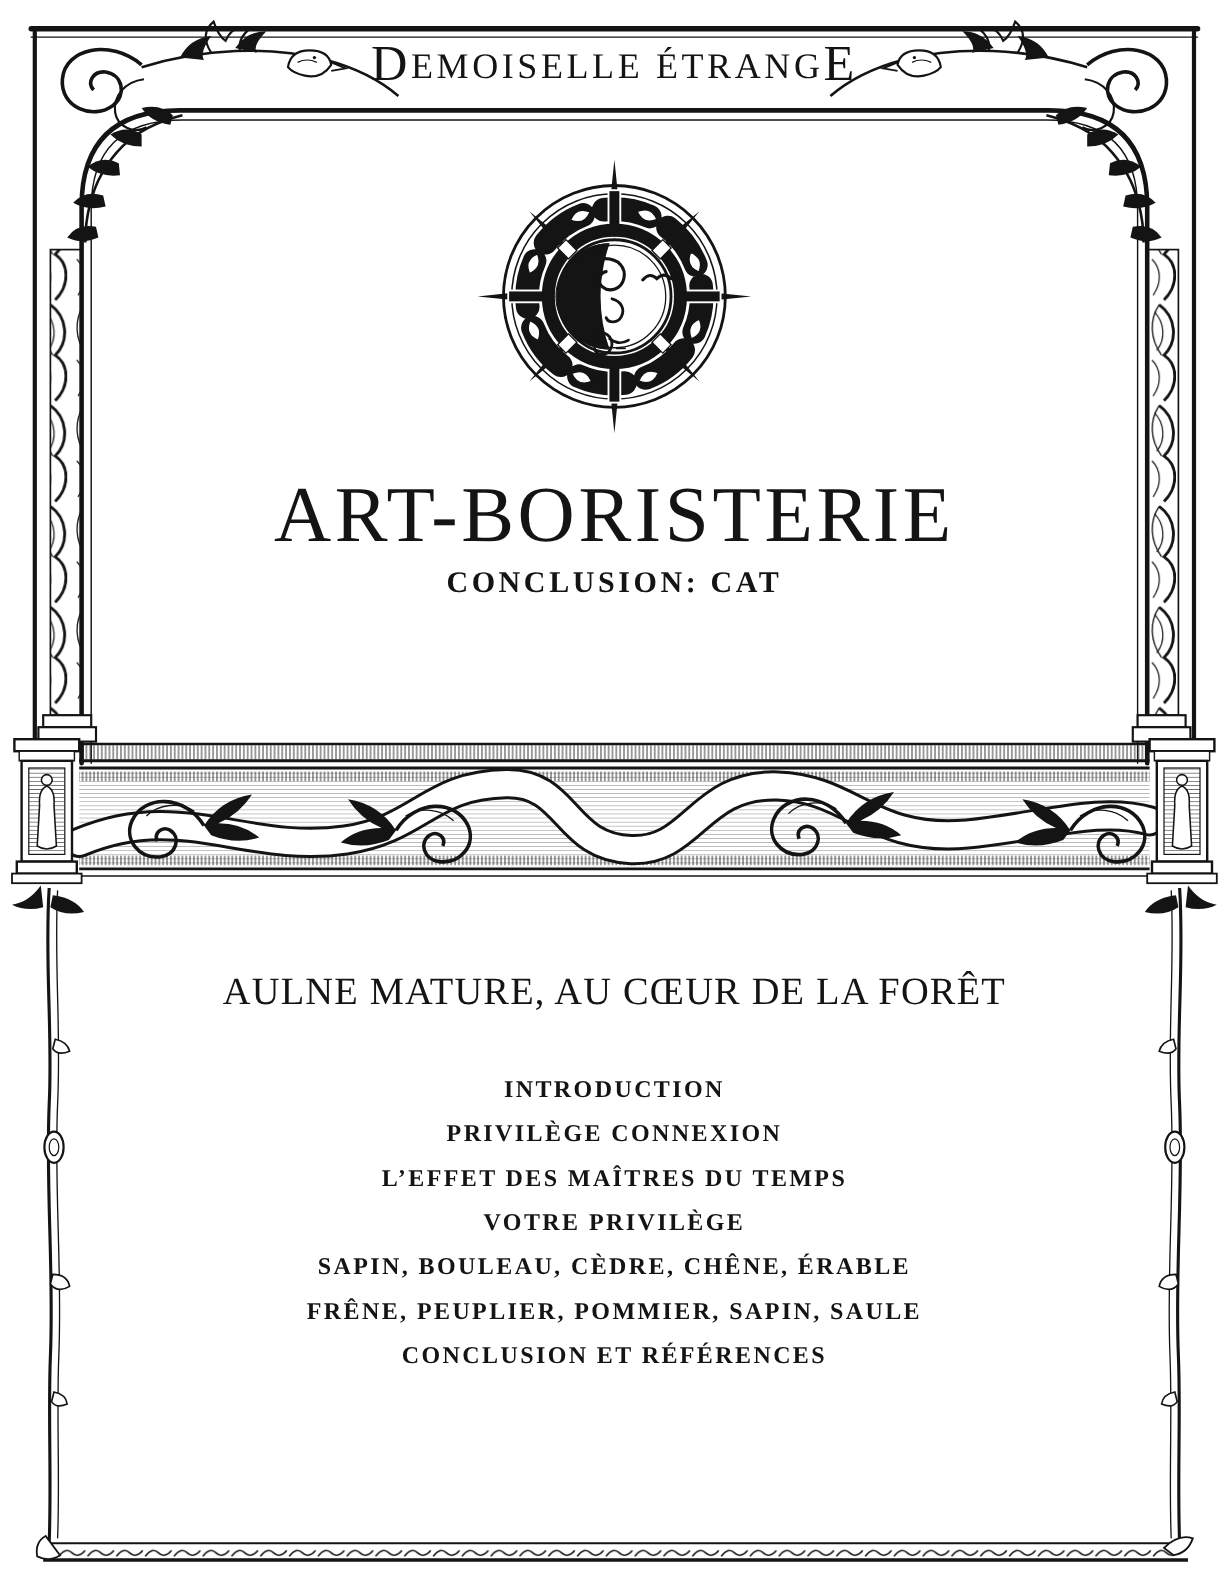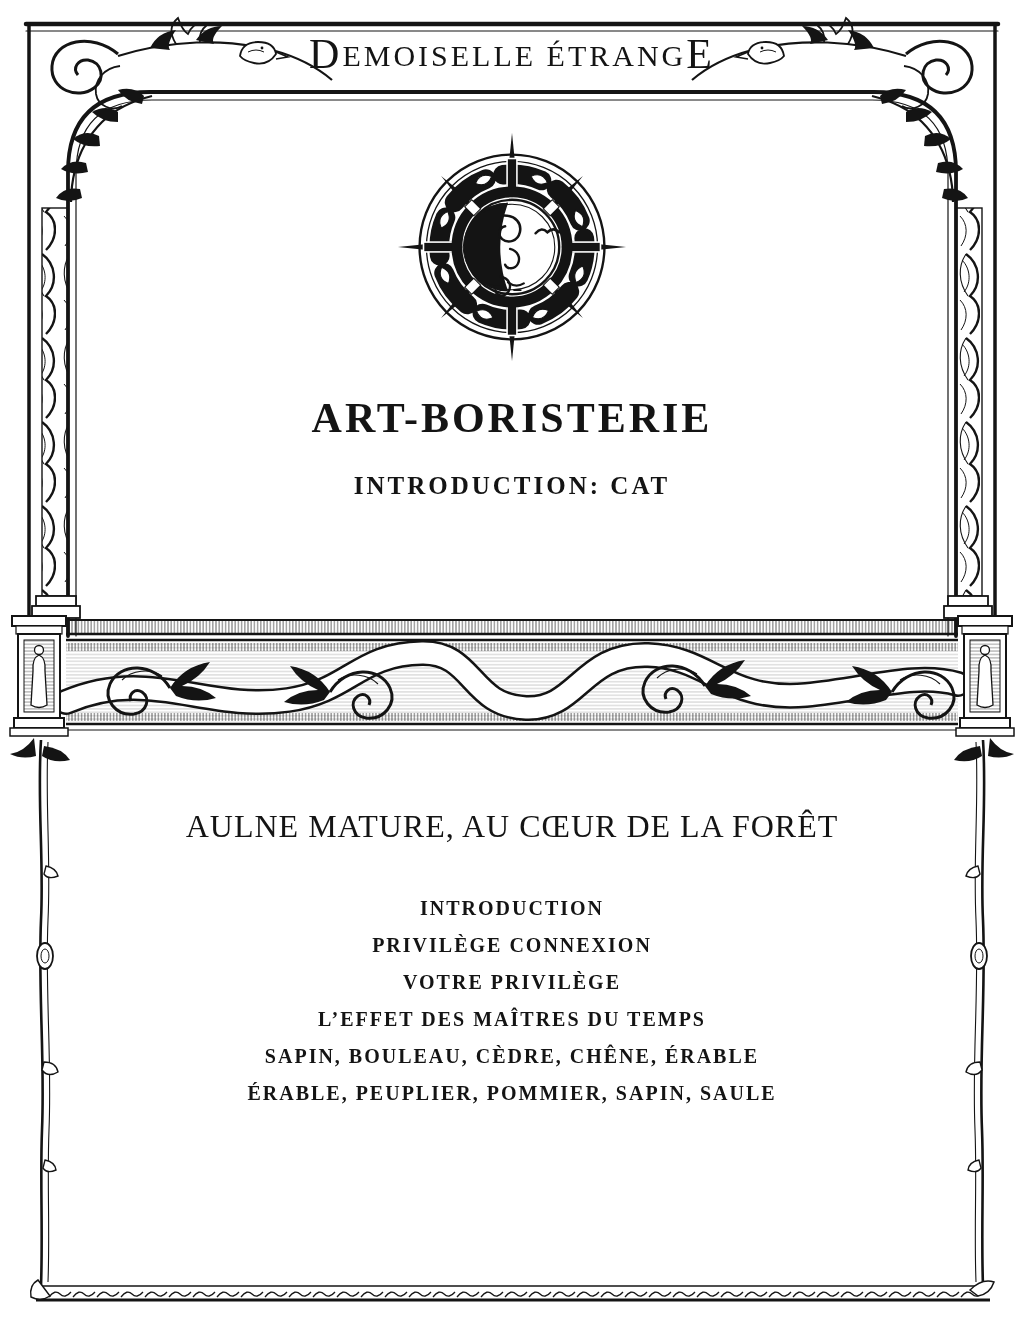--- a/index.html
+++ b/index.html
@@ -6,21 +6,21 @@
   .page{position:relative;width:1024px;height:1325px;background:#ffffff;overflow:hidden;
         font-family:"Liberation Serif", serif;color:#141414;}
   .frame-svg{position:absolute;left:0;top:0;width:1024px;height:1325px;}
   .emblem{position:absolute;left:394px;top:129px;width:236px;height:236px;}
 
   .txt{position:absolute;left:0;width:1024px;text-align:center;white-space:nowrap;}
 
   .masthead{top:33px;font-size:30px;letter-spacing:3px;}
   .masthead .big{font-size:42px;line-height:1;vertical-align:-2px;}
 
-  .course-title{top:397px;font-size:42px;font-weight:bold;letter-spacing:3px;line-height:1;}
+  .course-title{top:397px;font-size:66px;font-weight:normal;letter-spacing:3px;line-height:1;}
   .course-subtitle{top:472px;font-size:25px;font-weight:bold;letter-spacing:3px;}
 
   .section-title{top:808px;font-size:32px;letter-spacing:1px;}
 
   .toc{position:absolute;left:0;top:890px;width:1024px;text-align:center;}
   .toc-item{font-size:20px;font-weight:bold;letter-spacing:2px;line-height:37px;white-space:nowrap;}
 </style>
 </head>
 <body>
 
@@ -213,26 +213,27 @@
       <path d="M-4,36 q8,6 16,1" stroke-width="2.2"></path>
       <path d="M2,44 h7" stroke-width="1.6"></path>
     </g>
   </svg>
 
   <div class="txt masthead">
     <span class="big">D</span><span>EMOISELLE ÉTRANG</span><span class="big">E</span>
   </div>
 
   <div class="txt course-title">ART-BORISTERIE</div>
-  <div class="txt course-subtitle">INTRODUCTION: CAT</div>
+  <div class="txt course-subtitle">CONCLUSION: CAT</div>
 
   <div class="txt section-title">AULNE MATURE, AU CŒUR DE LA FORÊT</div>
 
   <div class="toc">
     <div class="toc-item">INTRODUCTION</div>
     <div class="toc-item">PRIVILÈGE CONNEXION</div>
+    <div class="toc-item">L’EFFET DES MAÎTRES DU TEMPS</div>
     <div class="toc-item">VOTRE PRIVILÈGE</div>
-    <div class="toc-item">L’EFFET DES MAÎTRES DU TEMPS</div>
     <div class="toc-item">SAPIN, BOULEAU, CÈDRE, CHÊNE, ÉRABLE</div>
-    <div class="toc-item">ÉRABLE, PEUPLIER, POMMIER, SAPIN, SAULE</div>
+    <div class="toc-item">FRÊNE, PEUPLIER, POMMIER, SAPIN, SAULE</div>
+    <div class="toc-item">CONCLUSION ET RÉFÉRENCES</div>
   </div>
 
 </div>
 
 </body></html>

